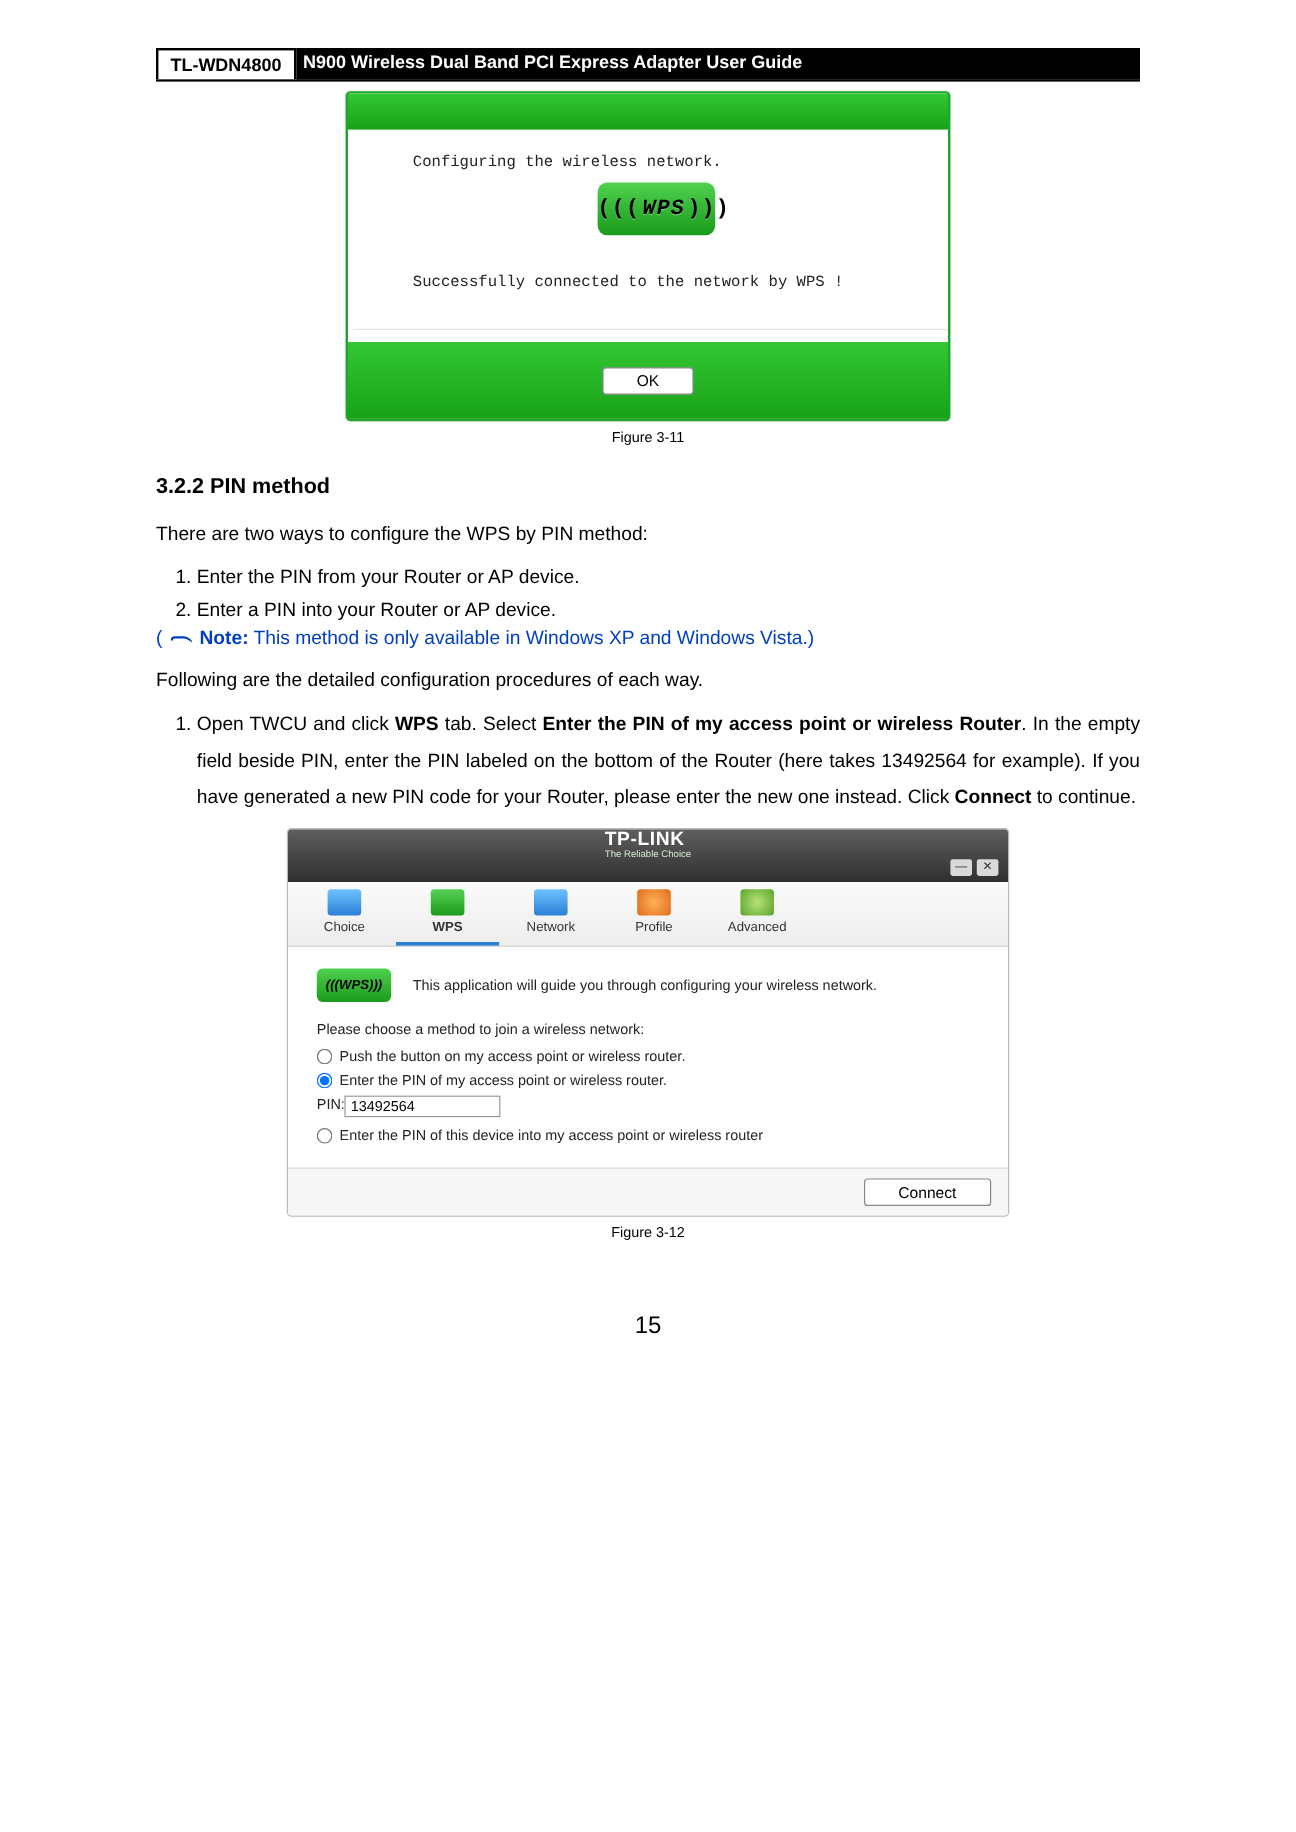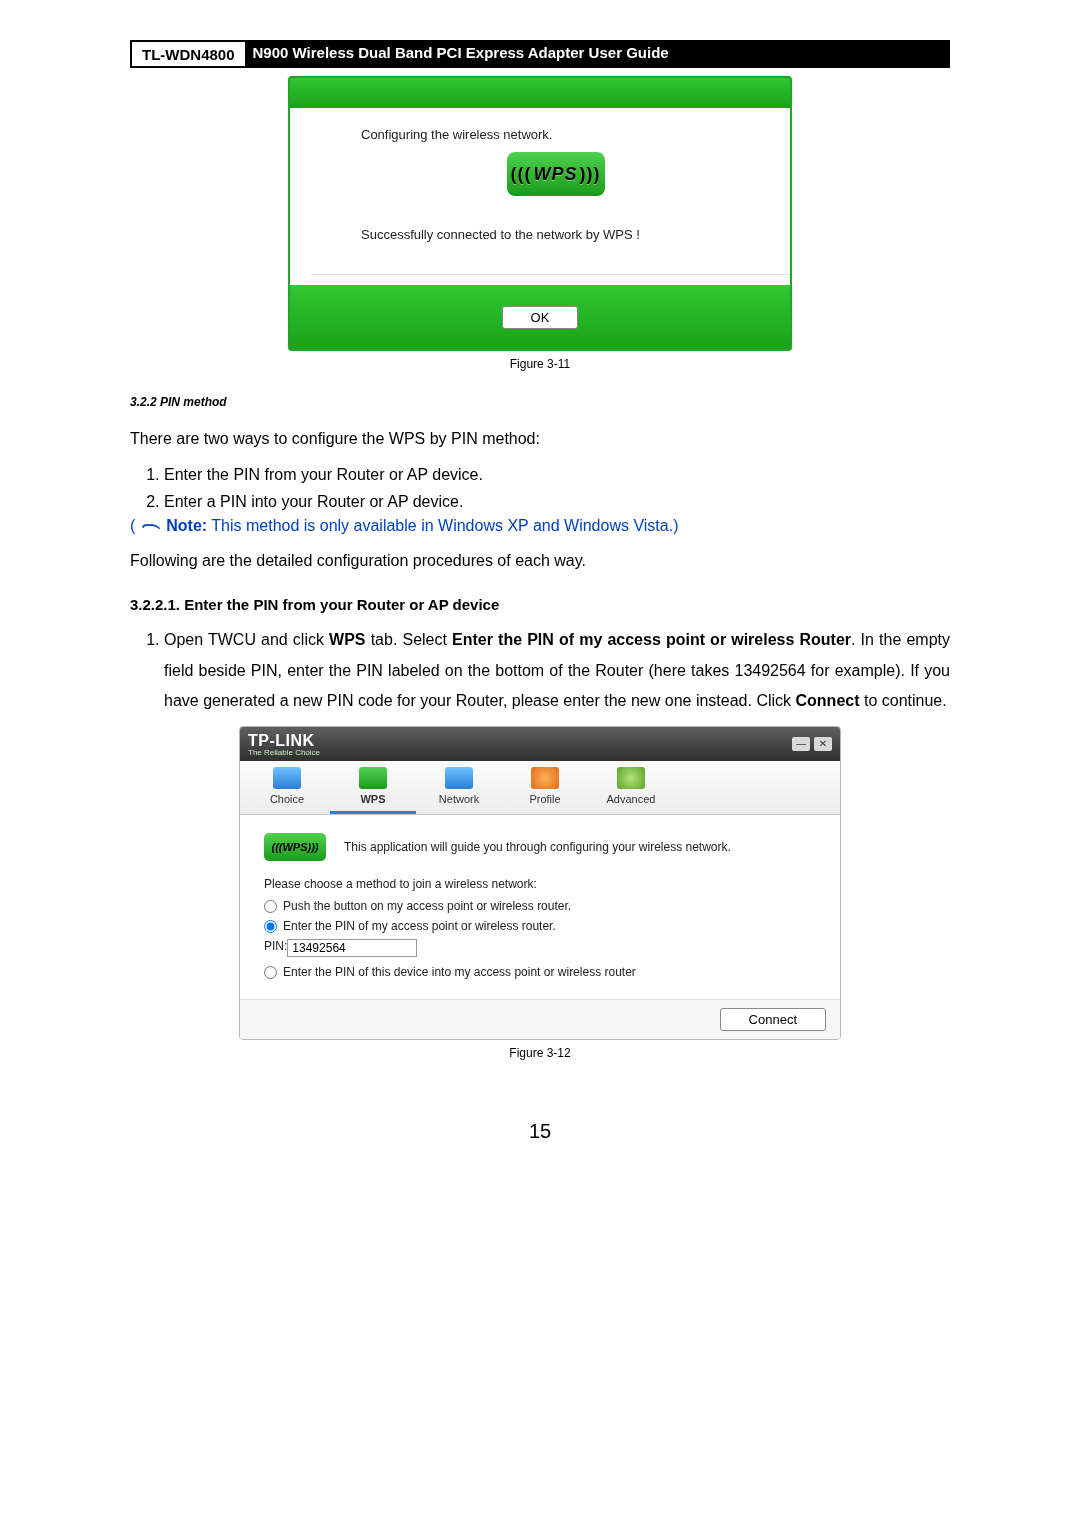--- a/index.html
+++ b/index.html
@@ -54,24 +54,25 @@
     border: 2px solid #1fa62a;
     border-radius: 4px;
     background: #fff;
     box-shadow: 0 0 0 1px rgba(0,0,0,.05);
   }
   .dlg1-title {
     height: 30px;
     background: linear-gradient(#33c733,#17a217);
   }
   .dlg1-body {
-    padding: 18px 40px 10px 71px;
+    padding: 18px 40px 10px 54px;
     font-size: 13px;
     color: #222;
     line-height: 1.4;
+    font-family: Liberation Mono, monospace;
   }
   .wps-logo {
     width: 98px;
     height: 44px;
     margin: 8px auto 18px;
     background: linear-gradient(#4fd24f,#1a9a1a);
     border-radius: 8px;
     text-align: center;
     line-height: 44px;
     font-weight: bold;
@@ -99,21 +100,21 @@
   }
   .btn {
     background: #fff;
     border: 1px solid #888;
     border-radius: 3px;
     padding: 3px 28px;
     font-size: 13px;
     cursor: pointer;
   }
   
-  .h3 { font-weight: bold; font-size: 12px; margin: 1px 0 18px; font-style: italic; }
+  .h3 { font-weight: bold; font-size: 18px; margin: 1px 0 18px; }
   .h4 { font-weight: bold; font-size: 15px; margin: 24px 0 12px; }
   p.body { font-size: 16px; line-height: 1.45; margin: 0 0 10px; }
   .ol-lp { margin: 0; padding-left: 34px; }
   .ol-lp li { font-size: 16px; line-height: 1.7; }
   .note-line { color: #003fbf; font-size: 16px; margin: 2px 0 14px; }
   .note-line .note-label { font-weight: bold; }
   .note-icon {
     display: inline-block;
     width: 22px; height: 14px;
     vertical-align: -2px;
@@ -125,26 +126,27 @@
   
   .dlg2 {
     width: 600px;
     margin: 10px auto 0;
     border: 1px solid #b9b9b9;
     border-radius: 4px;
     overflow: hidden;
     background: #fff;
   }
   .dlg2-title {
-    height: 34px;
+    height: 44px;
     background: linear-gradient(#5f5f5f,#2f2f2f);
     display: flex;
     align-items: center;
     padding: 0 8px;
     color: #fff;
+    flex-direction: column;
   }
   .tpl-brand { font-weight: bold; font-size: 16px; letter-spacing: .5px; }
   .tpl-sub { font-size: 8px; display: block; margin-top: -2px; color: #cfe8cf; }
   .win-ctrls { margin-left: auto; display: flex; gap: 4px; }
   .win-ctrls span {
     display: inline-block; width: 18px; height: 14px;
     background: #d9d9d9; border-radius: 2px;
     font-size: 10px; line-height: 14px; text-align: center; color: #333;
   }
   .dlg2-tabs {
@@ -238,21 +240,20 @@
   <p class="note-line">
     <span>( </span>
     <svg class="note-icon" viewBox="0 0 24 16">
       <path d="M2 10 Q2 6 6 6 L14 6 Q18 6 22 10 L22 12 Q18 8 14 8 L6 8 Q4 8 4 10 Z" fill="#003fbf"></path>
     </svg>
     <span class="note-label">Note:</span><span> This method is only available in Windows XP and Windows Vista.)</span>
   </p>
 
   <p class="body">Following are the detailed configuration procedures of each way.</p>
 
-  <div class="h4">3.2.2.1.  Enter the PIN from your Router or AP device</div>
 
   <ol class="step-ol">
     <li class="just">
       <span>Open TWCU and click </span><span class="strong">WPS</span><span> tab. Select </span><span class="strong">Enter the PIN of my access point or wireless Router</span><span>. In the empty field beside PIN, enter the PIN labeled on the bottom of the Router (here takes 13492564 for example). If you have generated a new PIN code for your Router, please enter the new one instead. Click </span><span class="strong">Connect</span><span> to continue.</span>
     </li>
   </ol>
 
   <div class="dlg2">
     <div class="dlg2-title">
       <div>

